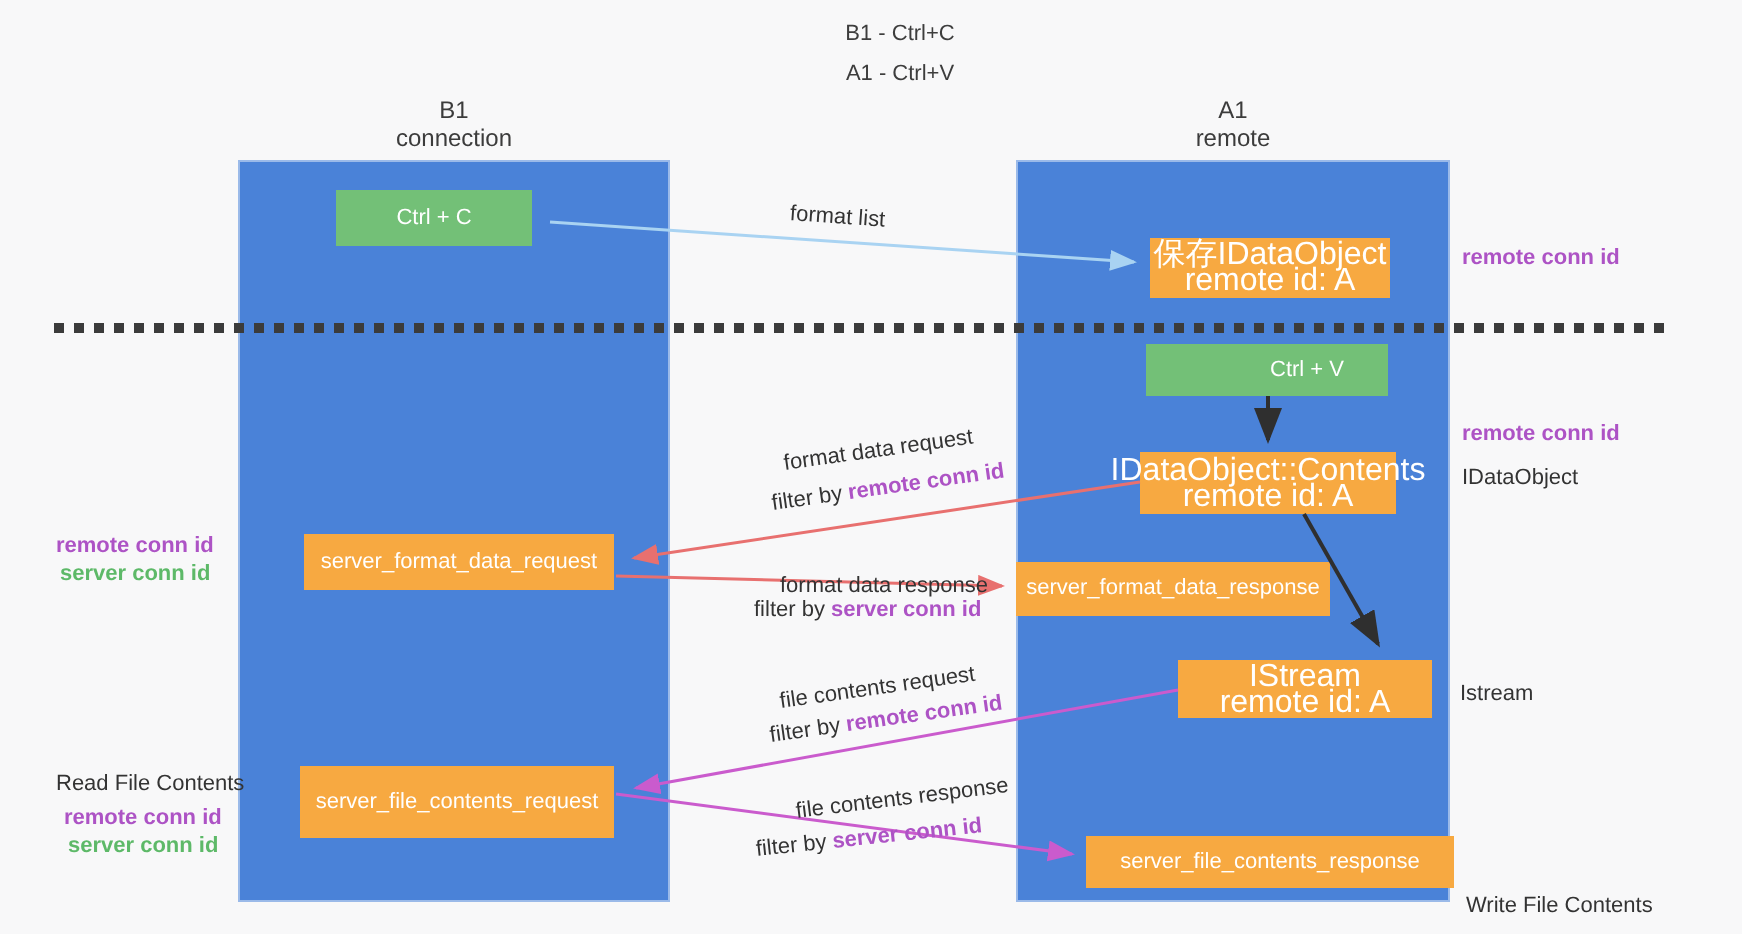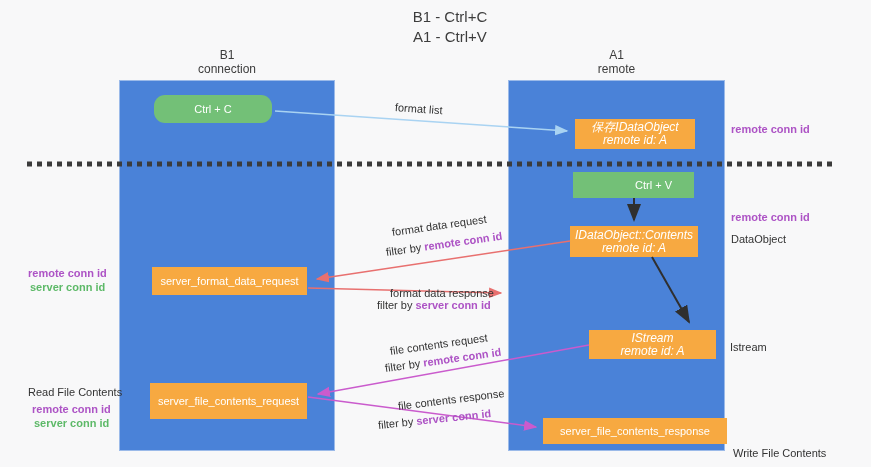--- a/index.html
+++ b/index.html
@@ -4,21 +4,21 @@
 <style>
   * { margin:0; padding:0; box-sizing:border-box; }
   body { background:#e9e9e9; font-family:"Liberation Sans", sans-serif; }
   .canvas {
     position:relative; width:871px; height:467px;
     background:#f8f8f9; overflow:hidden;
     font-family:"Liberation Sans", sans-serif;
   }
   .title {
     position:absolute; left:340px; top:7px; width:220px;
-    text-align:center; font-size:15px; line-height:20px; color:#3d3d3d;
+    text-align:center; font-size:11px; line-height:20px; color:#3d3d3d;
   }
   .colhead {
     position:absolute; top:48px; text-align:center;
     font-size:12px; line-height:14px; color:#3c3c3c;
   }
   .colhead.left  { left:119px; width:216px; }
   .colhead.right { left:508px; width:217px; }
   .lane {
     position:absolute; top:80px; height:371px;
     background:#4a82d8; border:1px solid rgba(255,255,255,0.45);
@@ -26,22 +26,22 @@
   .lane.left  { left:119px; width:216px; }
   .lane.right { left:508px; width:217px; }
   .node {
     position:absolute; display:flex; flex-direction:column;
     align-items:center; justify-content:center;
     color:#ffffff; font-size:11px; line-height:13px; text-align:center;
     z-index:2;
   }
   .node.orange { background:#f7a941; }
   .node.green  { background:#73c077; }
-  .node.two-line { font-size:12px; line-height:13px;font-style:italic; }
-  .n-ctrl-c   { left:154px; top:95px;  width:118px; height:28px;border-radius:11px; }
+  .node.two-line { font-size:16px; line-height:13px; }
+  .n-ctrl-c   { left:168px; top:95px;  width:98px; height:28px; }
   .n-saveobj  { left:575px; top:119px; width:120px; height:30px; }
   .n-ctrl-v   { left:573px; top:172px; width:121px; height:26px;padding-left:40px; }
   .n-getdata  { left:570px; top:226px; width:128px; height:31px; }
   .n-fmt-req  { left:152px; top:267px; width:155px; height:28px; }
   .n-fmt-resp { left:508px; top:281px; width:157px; height:27px; }
   .n-istream  { left:589px; top:330px; width:127px; height:29px; }
   .n-file-req { left:150px; top:383px; width:157px; height:36px; }
   .n-file-resp{ left:543px; top:418px; width:184px; height:26px; }
   svg.arrows { position:absolute; left:0; top:0; z-index:3; pointer-events:none; }
   .albl {
@@ -107,20 +107,23 @@
   <div class="node green n-ctrl-v">
     <div>Ctrl + V</div>
   </div>
   <div class="node orange two-line n-getdata">
     <div>IDataObject::Contents</div>
     <div>remote id: A</div>
   </div>
   <div class="node orange n-fmt-req">
     <div>server_format_data_request</div>
   </div>
+  <div class="node orange n-fmt-resp">
+    <div>server_format_data_response</div>
+  </div>
   <div class="node orange two-line n-istream">
     <div>IStream</div>
     <div>remote id: A</div>
   </div>
   <div class="node orange n-file-req">
     <div>server_file_contents_request</div>
   </div>
   <div class="node orange n-file-resp">
     <div>server_file_contents_response</div>
   </div>
@@ -175,21 +178,21 @@
     <span class="fby">filter by</span><span class="purple">remote conn id</span>
   </div>
 
   <div class="albl l-fcresp">file contents response</div>
   <div class="albl l-fby4">
     <span class="fby">filter by</span><span class="purple">server conn id</span>
   </div>
 
   <div class="side purple s-rcid-top">remote conn id</div>
   <div class="side purple s-rcid-mid">remote conn id</div>
-  <div class="side s-dataobject">DataObject</div>
+  <div class="side s-dataobject">IDataObject</div>
   <div class="side s-istream">Istream</div>
   <div class="side s-write">Write File Contents</div>
 
   <div class="side purple s-rcid-l1">remote conn id</div>
   <div class="side greent s-scid-l1">server conn id</div>
 
   <div class="side s-read">Read File Contents</div>
   <div class="side purple s-rcid-l2">remote conn id</div>
   <div class="side greent s-scid-l2">server conn id</div>
 

